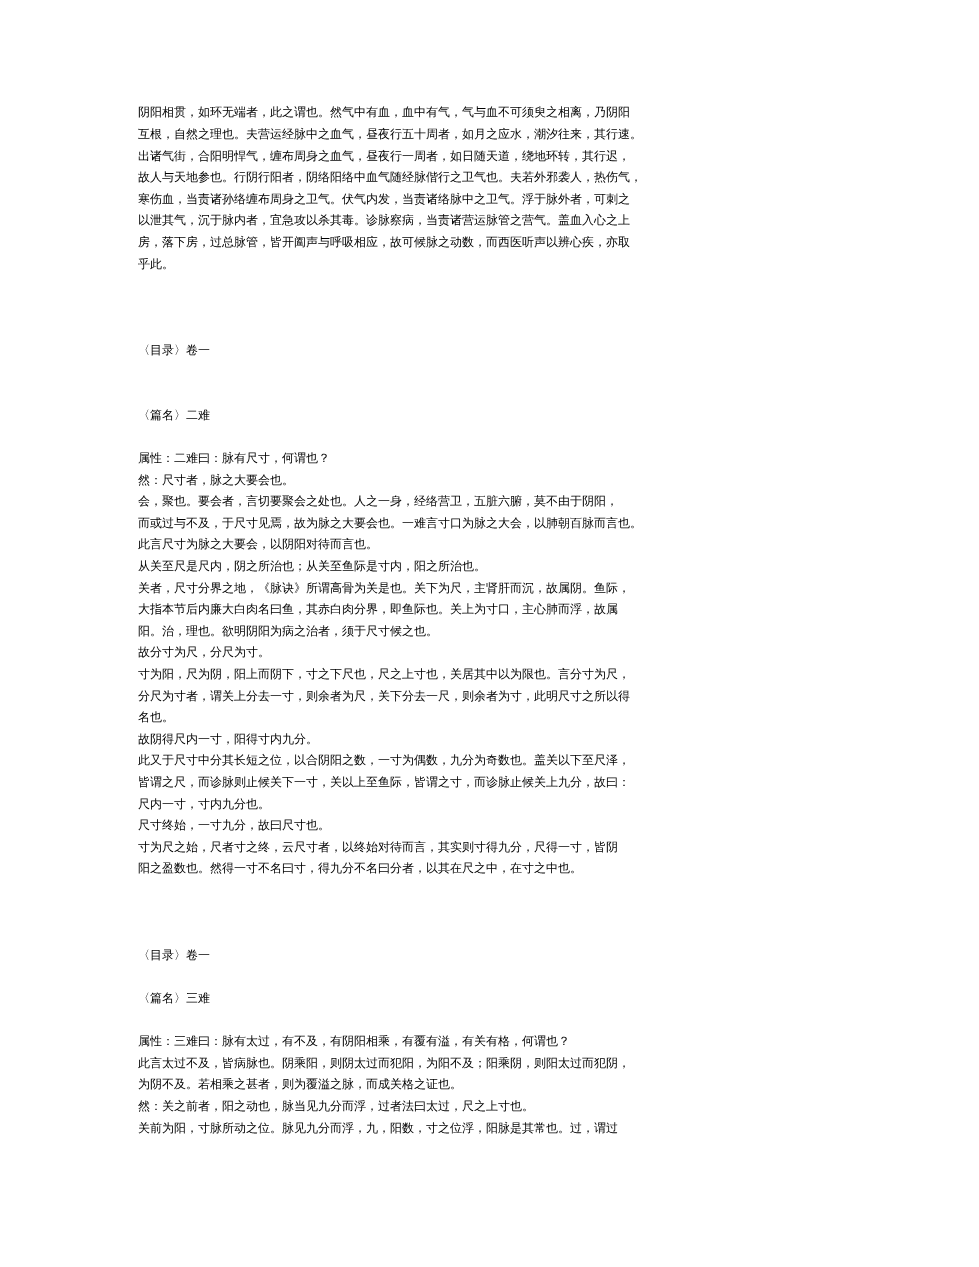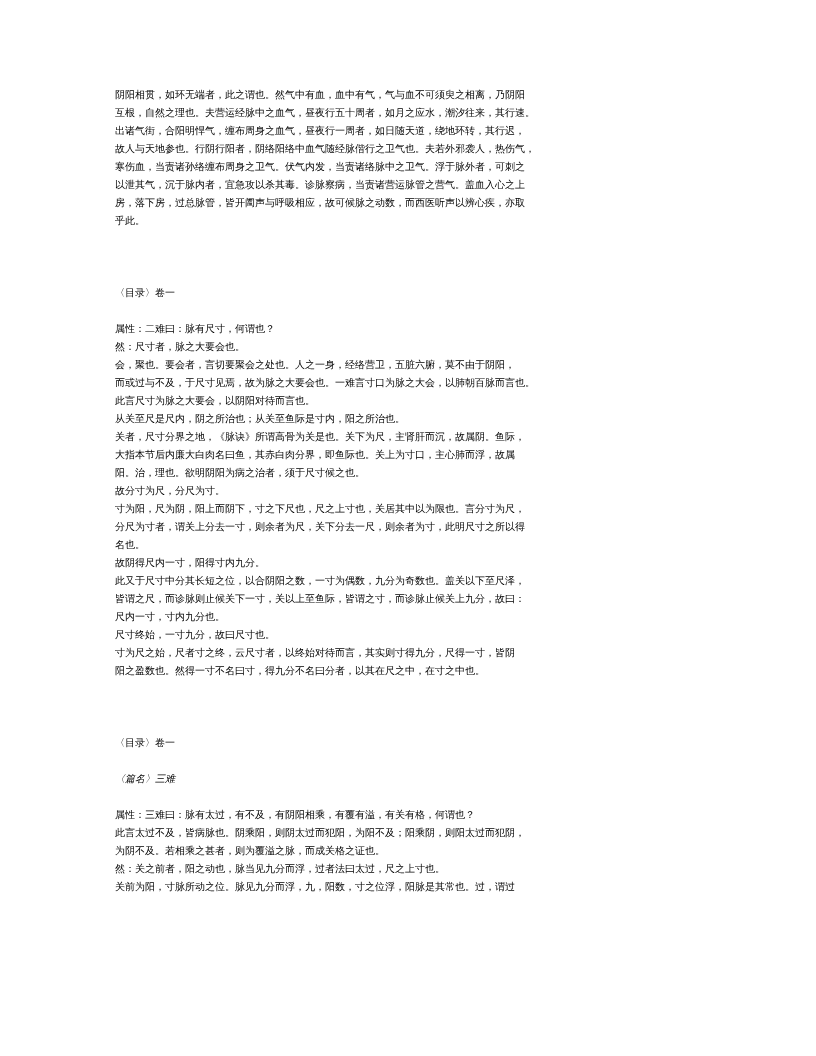--- a/index.html
+++ b/index.html
@@ -37,20 +37,21 @@
   <div class="content" style="color: rgb(0, 0, 0);">
       <div class="block" style="margin-top: 0px;">阴阳相贯，如环无端者，此之谓也。然气中有血，血中有气，气与血不可须臾之相离，乃阴阳
 互根，自然之理也。夫营运经脉中之血气，昼夜行五十周者，如月之应水，潮汐往来，其行速。
 出诸气街，合阳明悍气，缠布周身之血气，昼夜行一周者，如日随天道，绕地环转，其行迟，
 故人与天地参也。行阴行阳者，阴络阳络中血气随经脉偕行之卫气也。夫若外邪袭人，热伤气，
 寒伤血，当责诸孙络缠布周身之卫气。伏气内发，当责诸络脉中之卫气。浮于脉外者，可刺之
 以泄其气，沉于脉内者，宜急攻以杀其毒。诊脉察病，当责诸营运脉管之营气。盖血入心之上
 房，落下房，过总脉管，皆开阖声与呼吸相应，故可候脉之动数，而西医听声以辨心疾，亦取
 乎此。</div>
       <div class="block" style="margin-top: 54px;">〈目录〉卷一</div>
+      <div class="block" style="margin-top: 36px;">〈篇名〉二难</div>
       <div class="block" style="margin-top: 18px;">属性：二难曰：脉有尺寸，何谓也？
 然：尺寸者，脉之大要会也。
 会，聚也。要会者，言切要聚会之处也。人之一身，经络营卫，五脏六腑，莫不由于阴阳，
 而或过与不及，于尺寸见焉，故为脉之大要会也。一难言寸口为脉之大会，以肺朝百脉而言也。
 此言尺寸为脉之大要会，以阴阳对待而言也。
 从关至尺是尺内，阴之所治也；从关至鱼际是寸内，阳之所治也。
 关者，尺寸分界之地，《脉诀》所谓高骨为关是也。关下为尺，主肾肝而沉，故属阴。鱼际，
 大指本节后内廉大白肉名曰鱼，其赤白肉分界，即鱼际也。关上为寸口，主心肺而浮，故属
 阳。治，理也。欲明阴阳为病之治者，须于尺寸候之也。
 故分寸为尺，分尺为寸。
@@ -58,20 +59,20 @@
 分尺为寸者，谓关上分去一寸，则余者为尺，关下分去一尺，则余者为寸，此明尺寸之所以得
 名也。
 故阴得尺内一寸，阳得寸内九分。
 此又于尺寸中分其长短之位，以合阴阳之数，一寸为偶数，九分为奇数也。盖关以下至尺泽，
 皆谓之尺，而诊脉则止候关下一寸，关以上至鱼际，皆谓之寸，而诊脉止候关上九分，故曰：
 尺内一寸，寸内九分也。
 尺寸终始，一寸九分，故曰尺寸也。
 寸为尺之始，尺者寸之终，云尺寸者，以终始对待而言，其实则寸得九分，尺得一寸，皆阴
 阳之盈数也。然得一寸不名曰寸，得九分不名曰分者，以其在尺之中，在寸之中也。</div>
       <div class="block" style="margin-top: 54px;">〈目录〉卷一</div>
-      <div class="block" style="margin-top: 18px; font-style: italic;">〈篇名〉三难</div>
+      <div class="block" style="margin-top: 18px;">〈篇名〉三难</div>
       <div class="block" style="margin-top: 18px;">属性：三难曰：脉有太过，有不及，有阴阳相乘，有覆有溢，有关有格，何谓也？
 此言太过不及，皆病脉也。阴乘阳，则阴太过而犯阳，为阳不及；阳乘阴，则阳太过而犯阴，
 为阴不及。若相乘之甚者，则为覆溢之脉，而成关格之证也。
 然：关之前者，阳之动也，脉当见九分而浮，过者法曰太过，尺之上寸也。
 关前为阳，寸脉所动之位。脉见九分而浮，九，阳数，寸之位浮，阳脉是其常也。过，谓过</div>
     </div>
 </div>
 
 </body></html>

